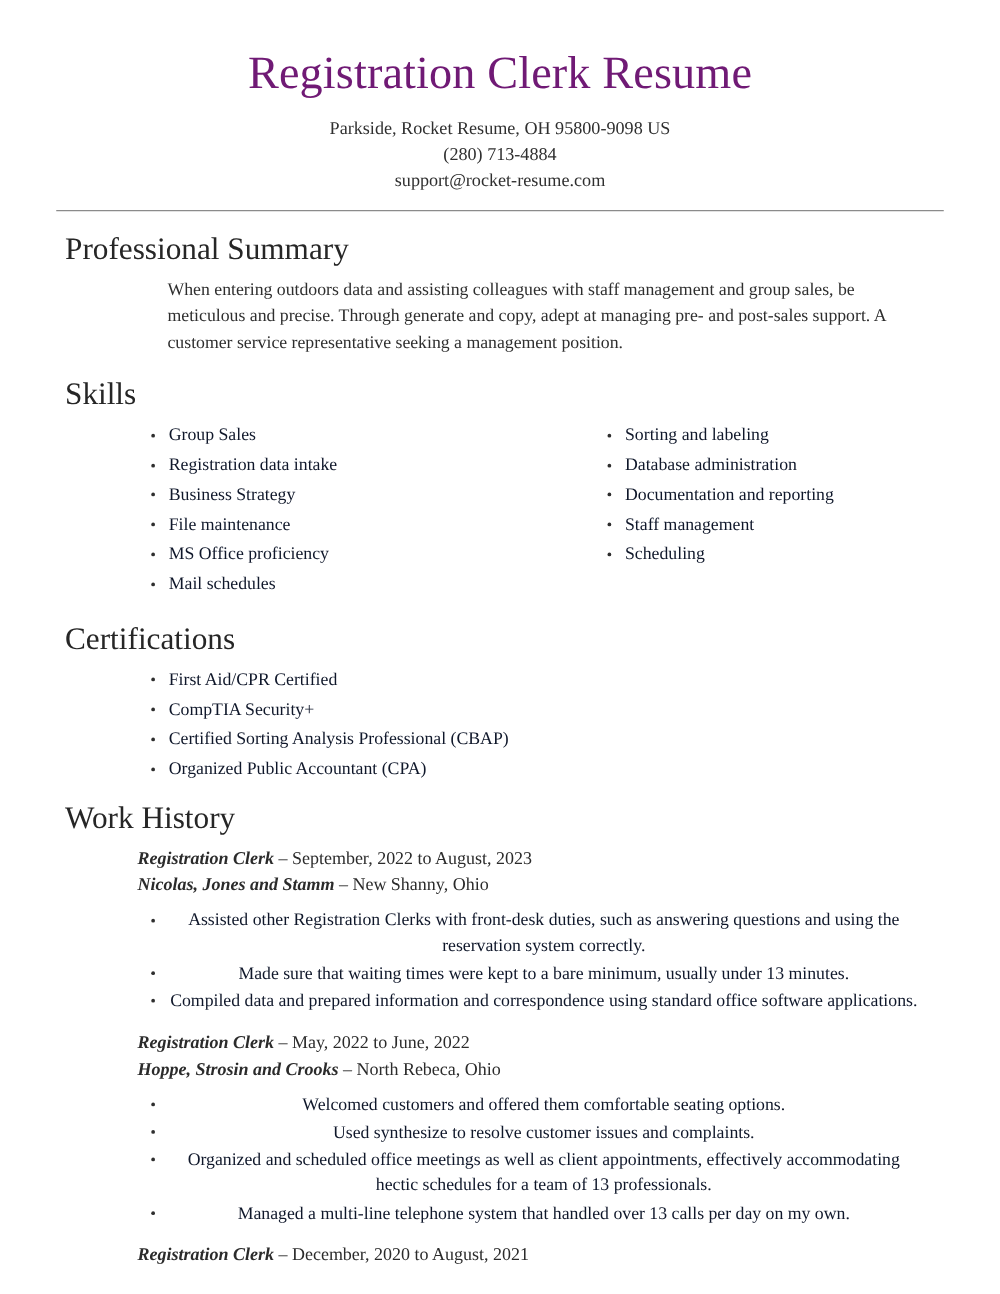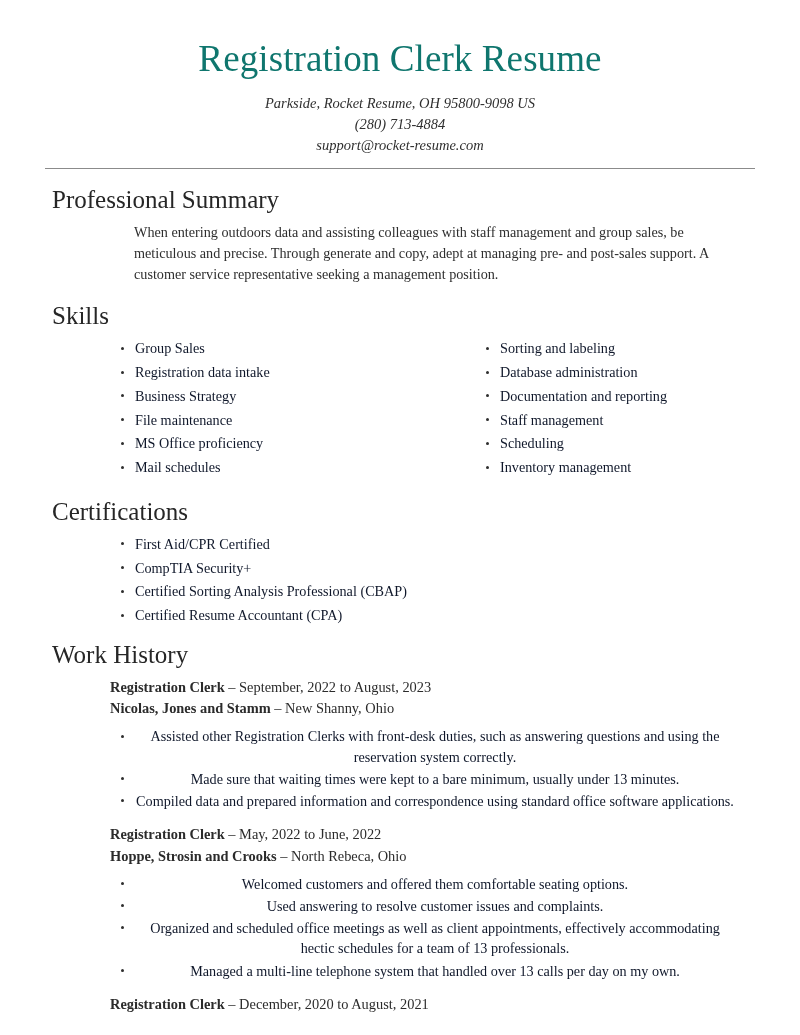--- a/index.html
+++ b/index.html
@@ -25,29 +25,28 @@
 
   
   .header {
     padding-top: 38px;
     text-align: center;
   }
   .resume-title {
     font-size: 37px;
     font-weight: 400;
     letter-spacing: 0.1px;
-    color: #0f766e;
+    color: #701a75;
     line-height: 1.12;
     margin: 0 0 14px 0;
   }
   .contact-line {
     font-size: 14.5px;
     line-height: 1.42;
     color: #2f2f2f;
-    font-style: italic;
   }
   .rule {
     border: 0;
     border-top: 1px solid #8b8b8b;
     margin: 13px 45px 0 45px;
   }
 
   
   .section {
     padding: 0 52px;
@@ -121,21 +120,21 @@
   
   .jobs { margin-top: 2px; }
   .job { margin-bottom: 13px; }
   .job:last-child { margin-bottom: 0; }
   .job-head {
     margin-left: 58px;
     font-size: 14.4px;
     line-height: 1.5;
     color: #2b2b2b;
   }
-  .job-head .strong { font-weight: 700; }
+  .job-head .strong { font-weight: 700; font-style: italic; }
   .job-head .sep { font-weight: 400; }
   .job-bullets {
     margin-left: 68px;
     margin-right: 13px;
     margin-top: 6px;
     text-align: center;
   }
   .job-bullets ul.bullets > li { margin-bottom: 1.5px; }
 </style>
 </head>
@@ -171,34 +170,33 @@
           <li>Mail schedules</li>
         </ul>
       </div>
       <div class="skills-col">
         <ul class="bullets">
           <li>Sorting and labeling</li>
           <li>Database administration</li>
           <li>Documentation and reporting</li>
           <li>Staff management</li>
           <li>Scheduling</li>
-          <li>Inventory management</li>
         </ul>
       </div>
     </div>
   </div>
 
   <div class="section">
     <h2 class="section-heading">Certifications</h2>
     <div class="certs">
       <ul class="bullets">
         <li>First Aid/CPR Certified</li>
         <li>CompTIA Security+</li>
         <li>Certified Sorting Analysis Professional (CBAP)</li>
-        <li>Certified Resume Accountant (CPA)</li>
+        <li>Organized Public Accountant (CPA)</li>
       </ul>
     </div>
   </div>
 
   <div class="section">
     <h2 class="section-heading tight">Work History</h2>
     <div class="jobs">
 
       <div class="job">
         <div class="job-head">
@@ -219,21 +217,21 @@
       <div class="job">
         <div class="job-head">
           <span class="strong">Registration Clerk</span><span class="sep"> – </span><span>May, 2022 to June, 2022</span>
         </div>
         <div class="job-head">
           <span class="strong">Hoppe, Strosin and Crooks</span><span class="sep"> – </span><span>North Rebeca, Ohio</span>
         </div>
         <div class="job-bullets">
           <ul class="bullets">
             <li>Welcomed customers and offered them comfortable seating options.</li>
-            <li>Used answering to resolve customer issues and complaints.</li>
+            <li>Used synthesize to resolve customer issues and complaints.</li>
             <li>Organized and scheduled office meetings as well as client appointments, effectively accommodating hectic schedules for a team of 13 professionals.</li>
             <li>Managed a multi-line telephone system that handled over 13 calls per day on my own.</li>
           </ul>
         </div>
       </div>
 
       <div class="job">
         <div class="job-head">
           <span class="strong">Registration Clerk</span><span class="sep"> – </span><span>December, 2020 to August, 2021</span>
         </div>

